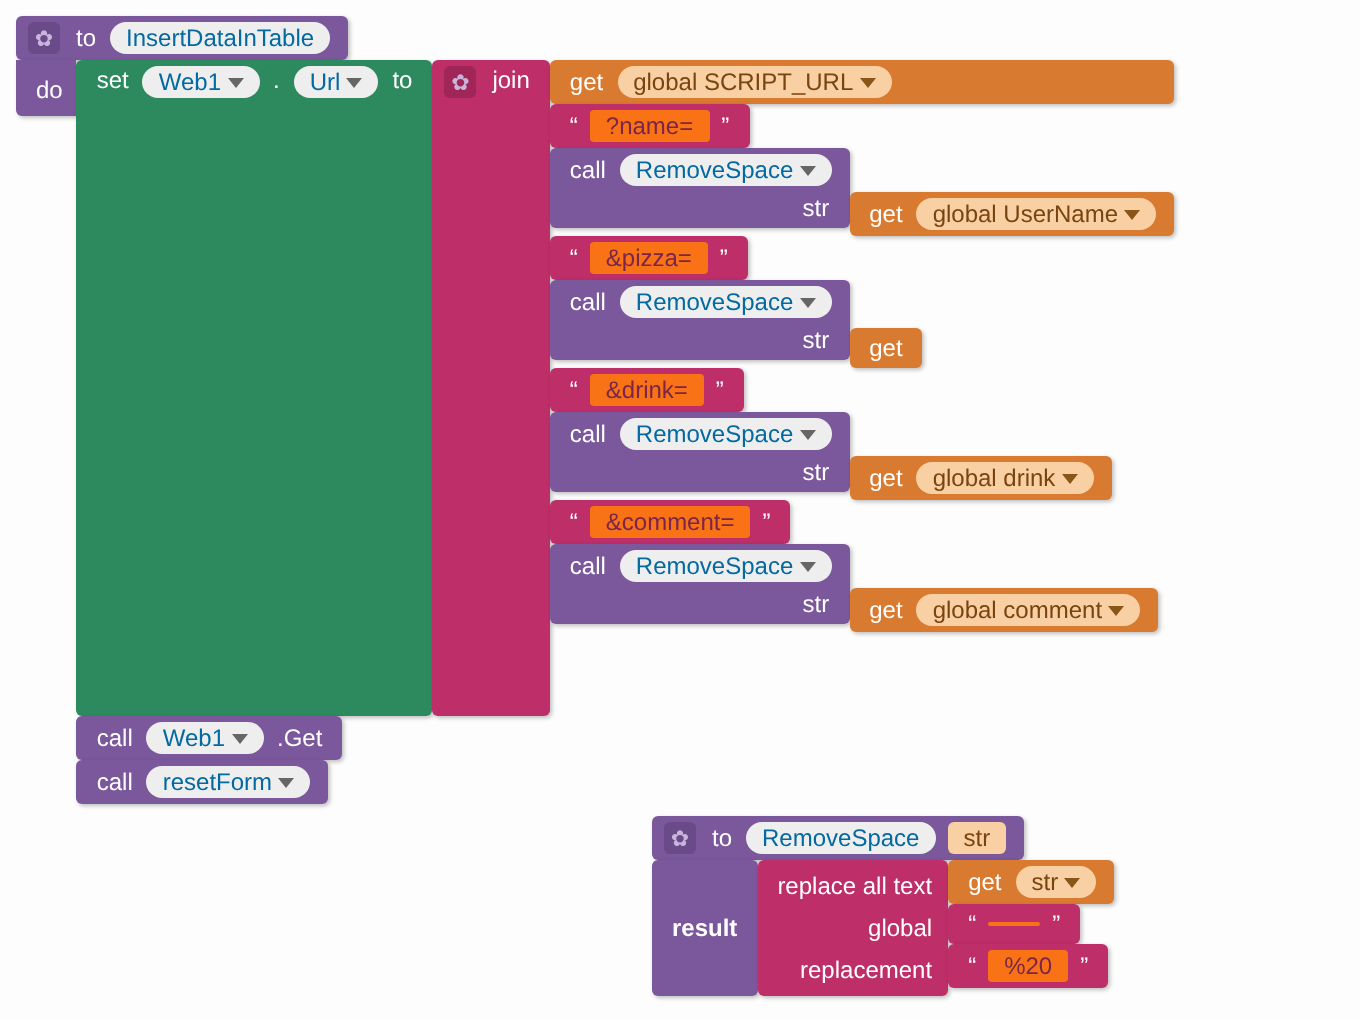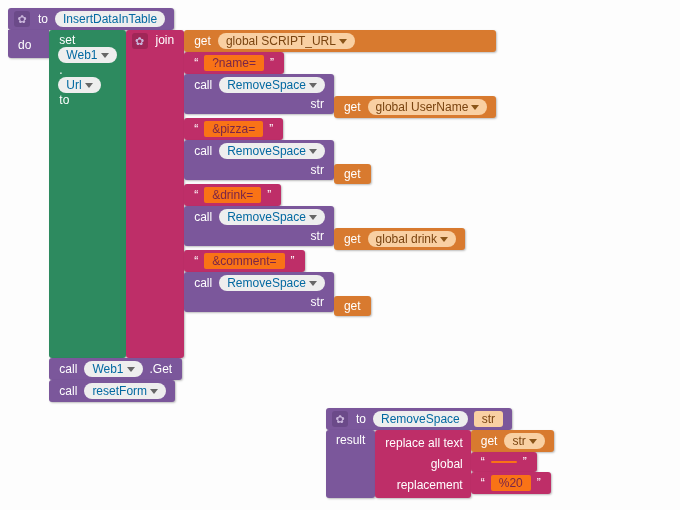--- a/index.html
+++ b/index.html
@@ -79,28 +79,28 @@
 
 <div class="col" style="position:relative;">
 
   <div class="block purple" style="width:fit-content;">
     <span class="gear">✿</span>
     <span class="lbl">to</span>
     <span class="pill">InsertDataInTable</span>
   </div>
 
   <div class="row">
-    <div class="block purple col" style="border-radius:0 0 0 3px; padding:6px 14px 6px 6px; align-items:flex-start; justify-content:center;">
+    <div class="block purple col" style="border-radius:0 0 0 3px; padding:6px 3px 6px 6px; align-items:flex-start; justify-content:center;">
       <span class="lbl" style="padding-top:2px;">do</span>
     </div>
 
     <div class="col">
 
       <div class="row">
-        <div class="block green" style="align-items:flex-start; height:322px;flex-direction:column;">
+        <div class="block green" style="align-items:flex-start; height:322px;">
           <span class="lbl">set</span>
           <span class="pill"><span>Web1</span><span class="tri"></span></span>
           <span class="lbl">.</span>
           <span class="pill"><span>Url</span><span class="tri"></span></span>
           <span class="lbl">to</span>
         </div>
 
         <div class="row">
           <div class="block magenta" style="height:322px; align-items:flex-start;">
             <span class="gear" style="background:#a02657;">✿</span>
@@ -197,20 +197,21 @@
                   <span class="lbl">call</span>
                   <span class="pill"><span>RemoveSpace</span><span class="tri"></span></span>
                 </div>
                 <div class="strrow" style="margin-top:4px;">
                   <span class="lbl">str</span>
                 </div>
               </div>
               <div class="col" style="justify-content:flex-end; height:44px;">
                 <div class="block orange">
                   <span class="lbl">get</span>
+                  <span class="pill-orange"><span>global comment</span><span class="tri tri-o"></span></span>
                 </div>
               </div>
             </div>
 
           </div>
         </div>
       </div>
 
       <div class="block purple" style="width:fit-content;">
         <span class="lbl">call</span>
@@ -230,21 +231,21 @@
 <div class="col" style="margin-left:318px; margin-top:6px;">
 
   <div class="block purple" style="width:fit-content;">
     <span class="gear">✿</span>
     <span class="lbl">to</span>
     <span class="pill">RemoveSpace</span>
     <span class="pill-orange" style="border-radius:3px;">str</span>
   </div>
 
   <div class="row">
-    <div class="block purple" style="align-items:flex-start; height:62px;">
+    <div class="block purple" style="align-items:center; height:62px;font-weight:bold;">
       <span class="lbl">result</span>
     </div>
 
     <div class="row">
       <div class="block magenta col" style="align-items:flex-end; height:62px; justify-content:space-around; padding-right:4px;">
         <span class="lbl">replace all text</span>
         <span class="lbl">global</span>
         <span class="lbl">replacement</span>
       </div>
 

